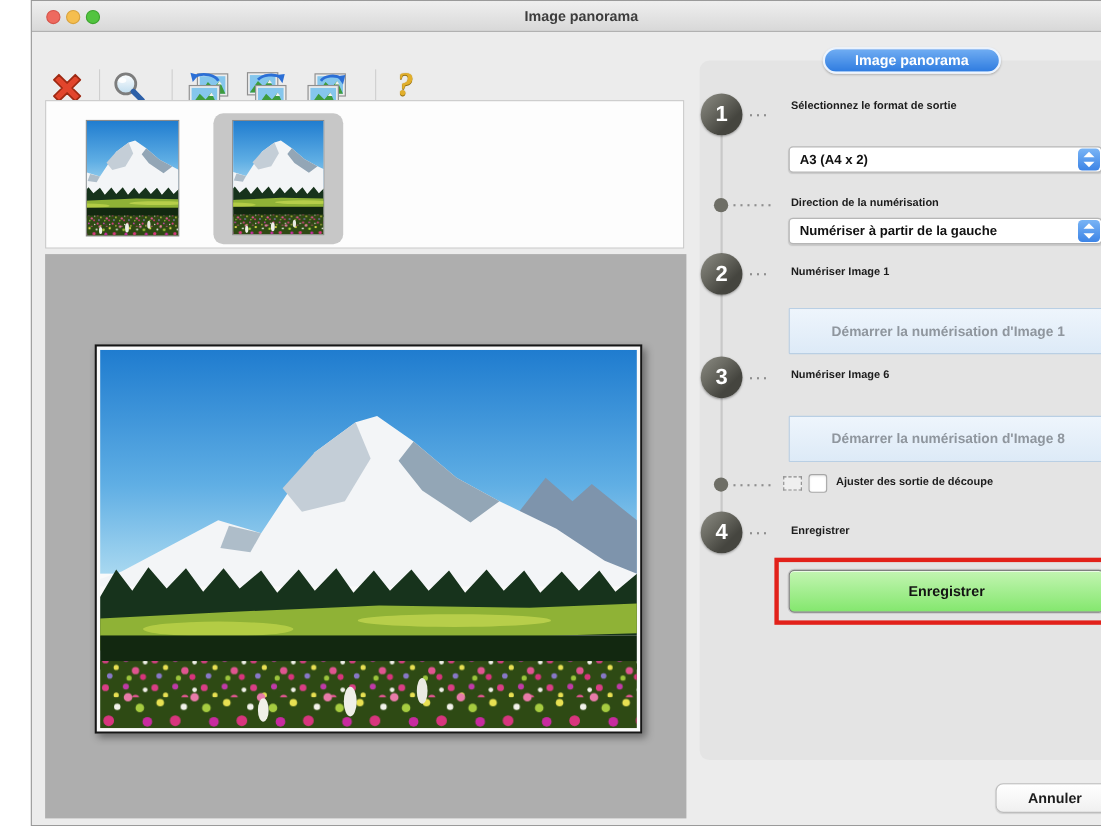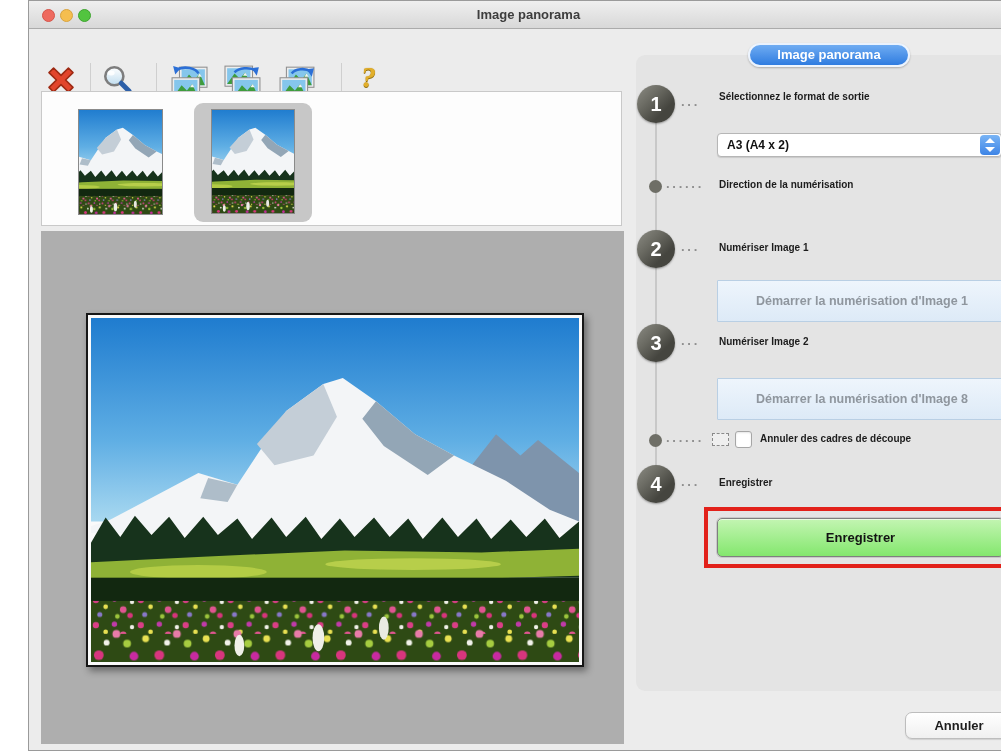--- a/index.html
+++ b/index.html
@@ -242,36 +242,43 @@
     <span>A3 (A4 x 2)</span>
     <span class="stepper">
         <i class="up"></i>
         <i class="dn"></i>
       </span>
   </div>
 
   <div class="bullet" style="left:620px; top:179px"></div>
   <span class="dots dots6" style="left:637px; top:178px"></span>
   <div class="slabel" style="left:690px; top:178px">Direction de la numérisation</div>
+  <div class="select" style="left:688px; top:197px">
+    <span>Numériser à partir de la gauche</span>
+    <span class="stepper">
+        <i class="up"></i>
+        <i class="dn"></i>
+      </span>
+  </div>
 
   <div class="stepnum" style="left:608px; top:229px">2</div>
   <span class="dots dots3" style="left:652px; top:241px"></span>
   <div class="slabel" style="left:690px; top:241px">Numériser Image 1</div>
   <div class="scanbtn" style="left:688px; top:279px">Démarrer la numérisation d'Image 1</div>
 
   <div class="stepnum" style="left:608px; top:323px">3</div>
   <span class="dots dots3" style="left:652px; top:335px"></span>
-  <div class="slabel" style="left:690px; top:335px">Numériser Image 2</div>
+  <div class="slabel" style="left:690px; top:335px">Numériser Image 6</div>
   <div class="scanbtn" style="left:688px; top:377px">Démarrer la numérisation d'Image 8</div>
 
   <div class="bullet" style="left:620px; top:433px"></div>
   <span class="dots dots6" style="left:637px; top:432px"></span>
   <span class="cropicon"></span>
   <span class="checkbox"></span>
-  <div class="slabel" style="left:731px; top:432px">Annuler des cadres de découpe</div>
+  <div class="slabel" style="left:731px; top:432px">Ajuster des sortie de découpe</div>
 
   <div class="stepnum" style="left:608px; top:464px">4</div>
   <span class="dots dots3" style="left:652px; top:476px"></span>
   <div class="slabel" style="left:690px; top:476px">Enregistrer</div>
   <div class="redbox"></div>
   <div class="savebtn">Enregistrer</div>
 
   <div class="cancelbtn">Annuler</div>
 
 </div>

